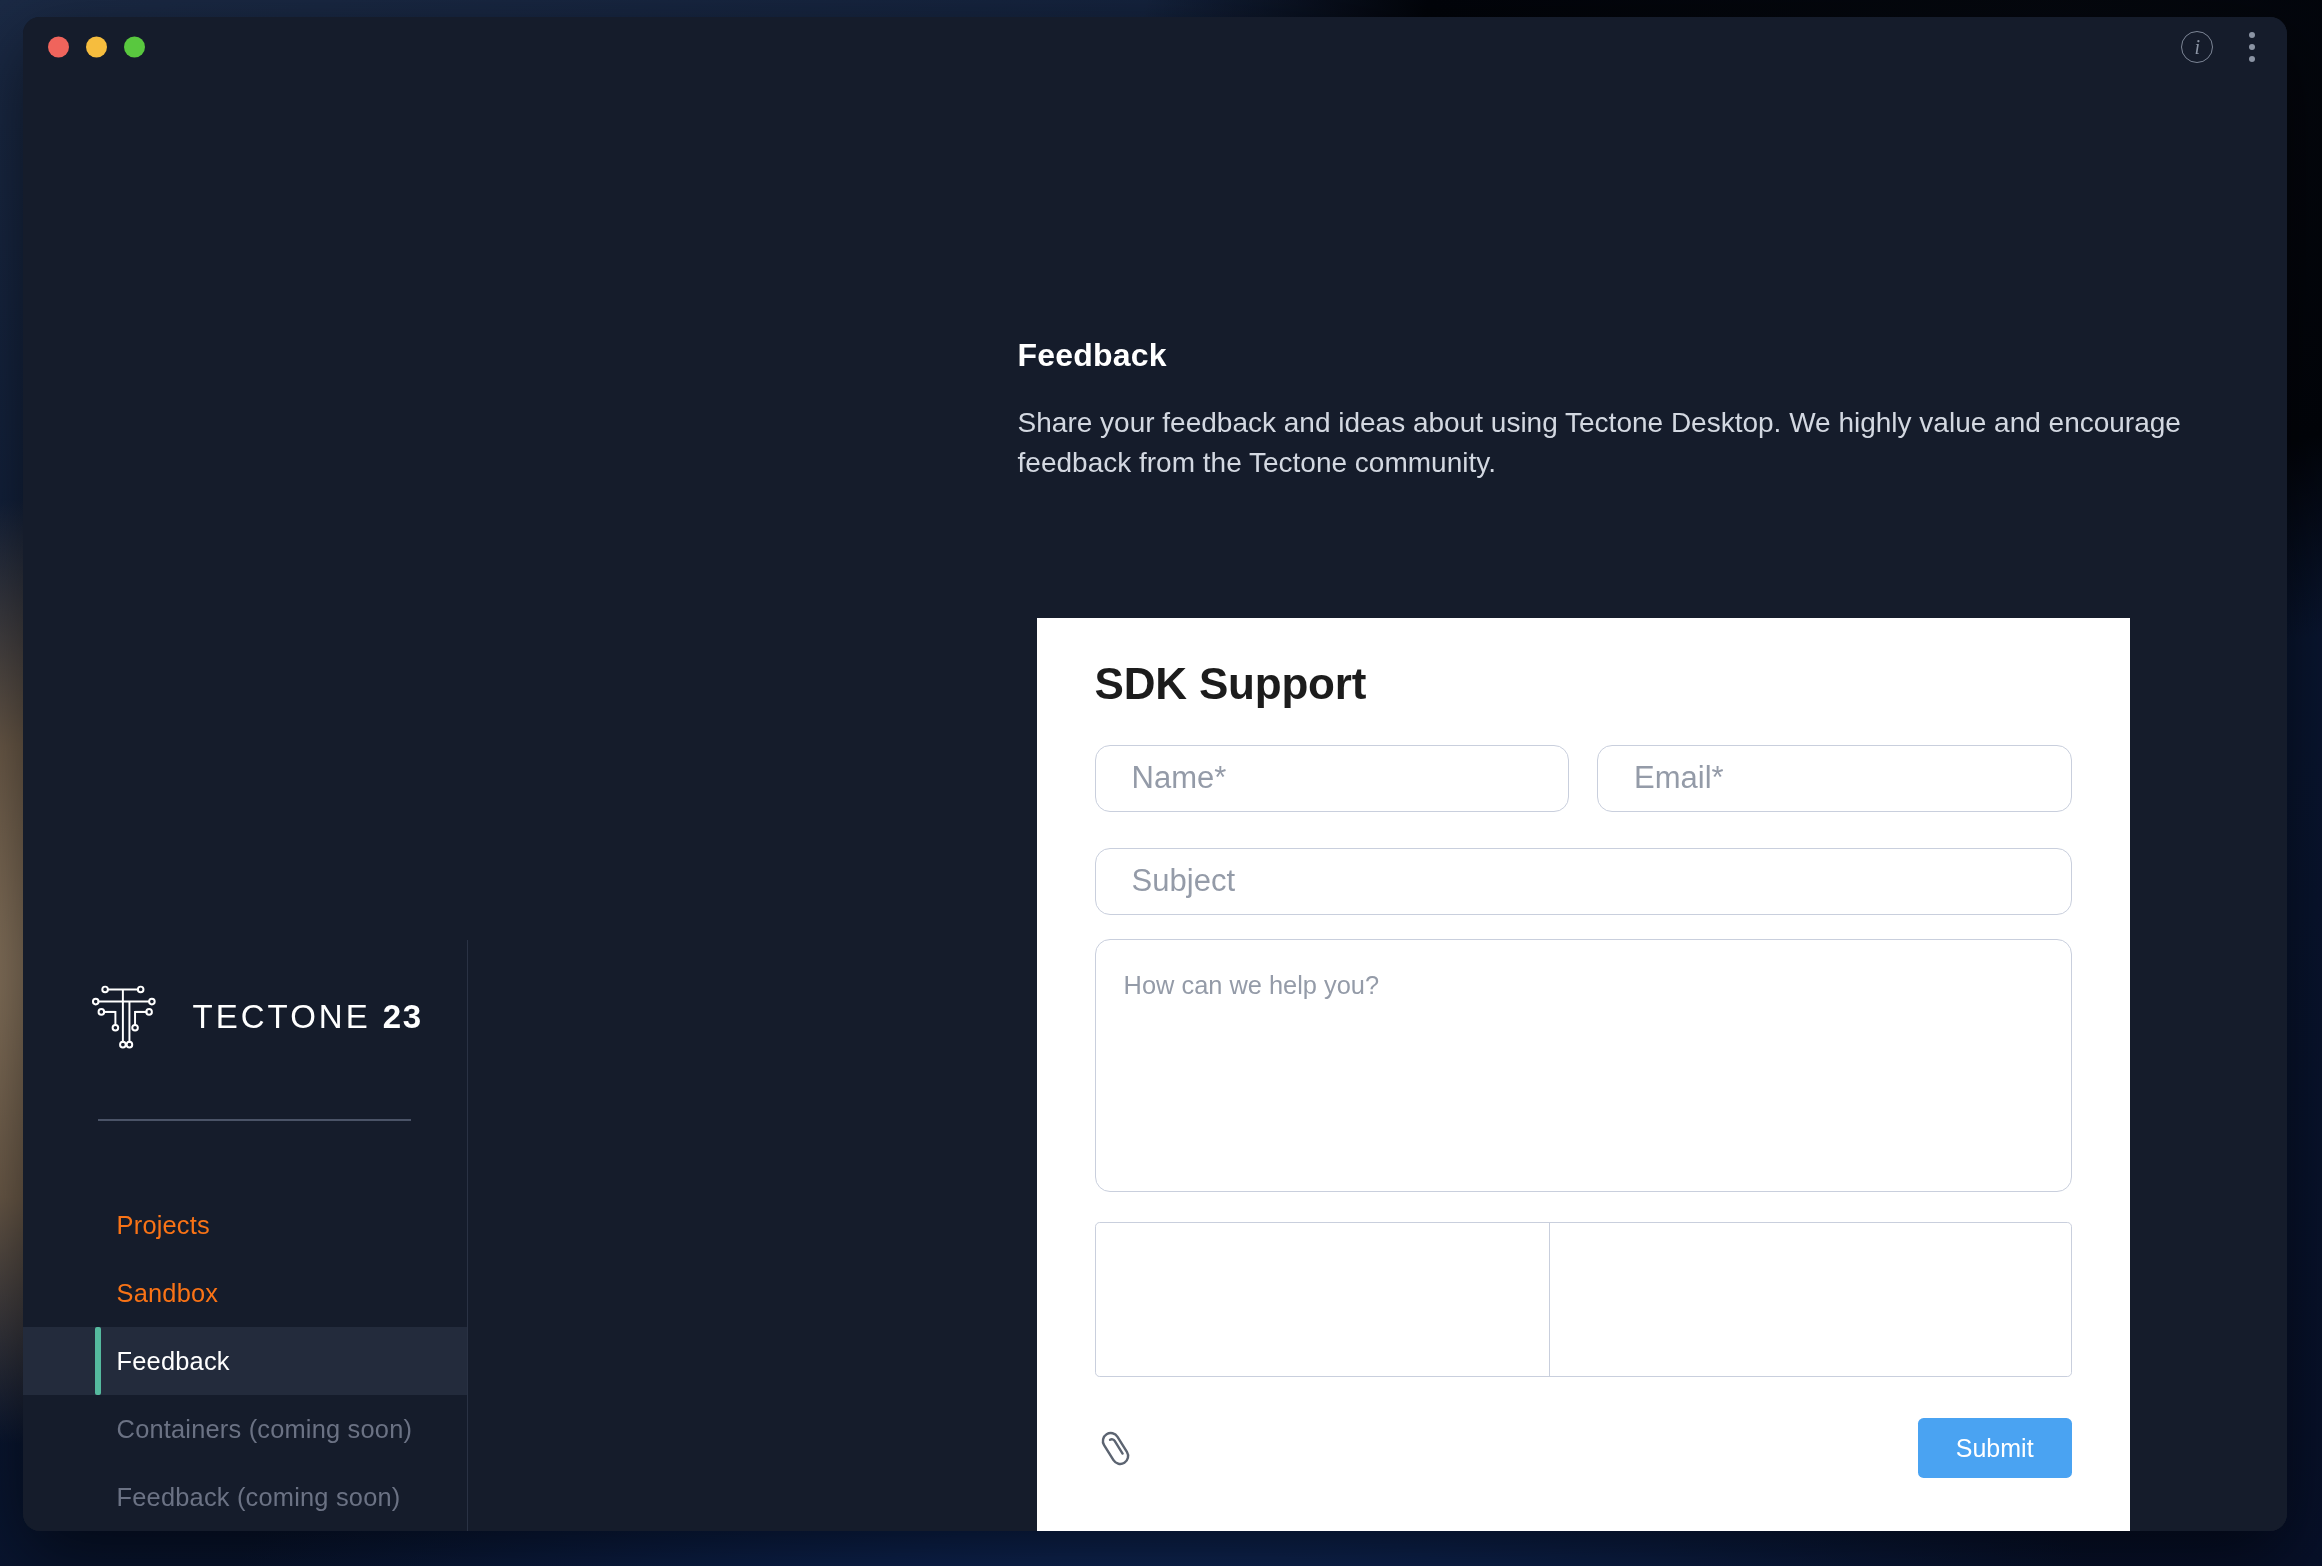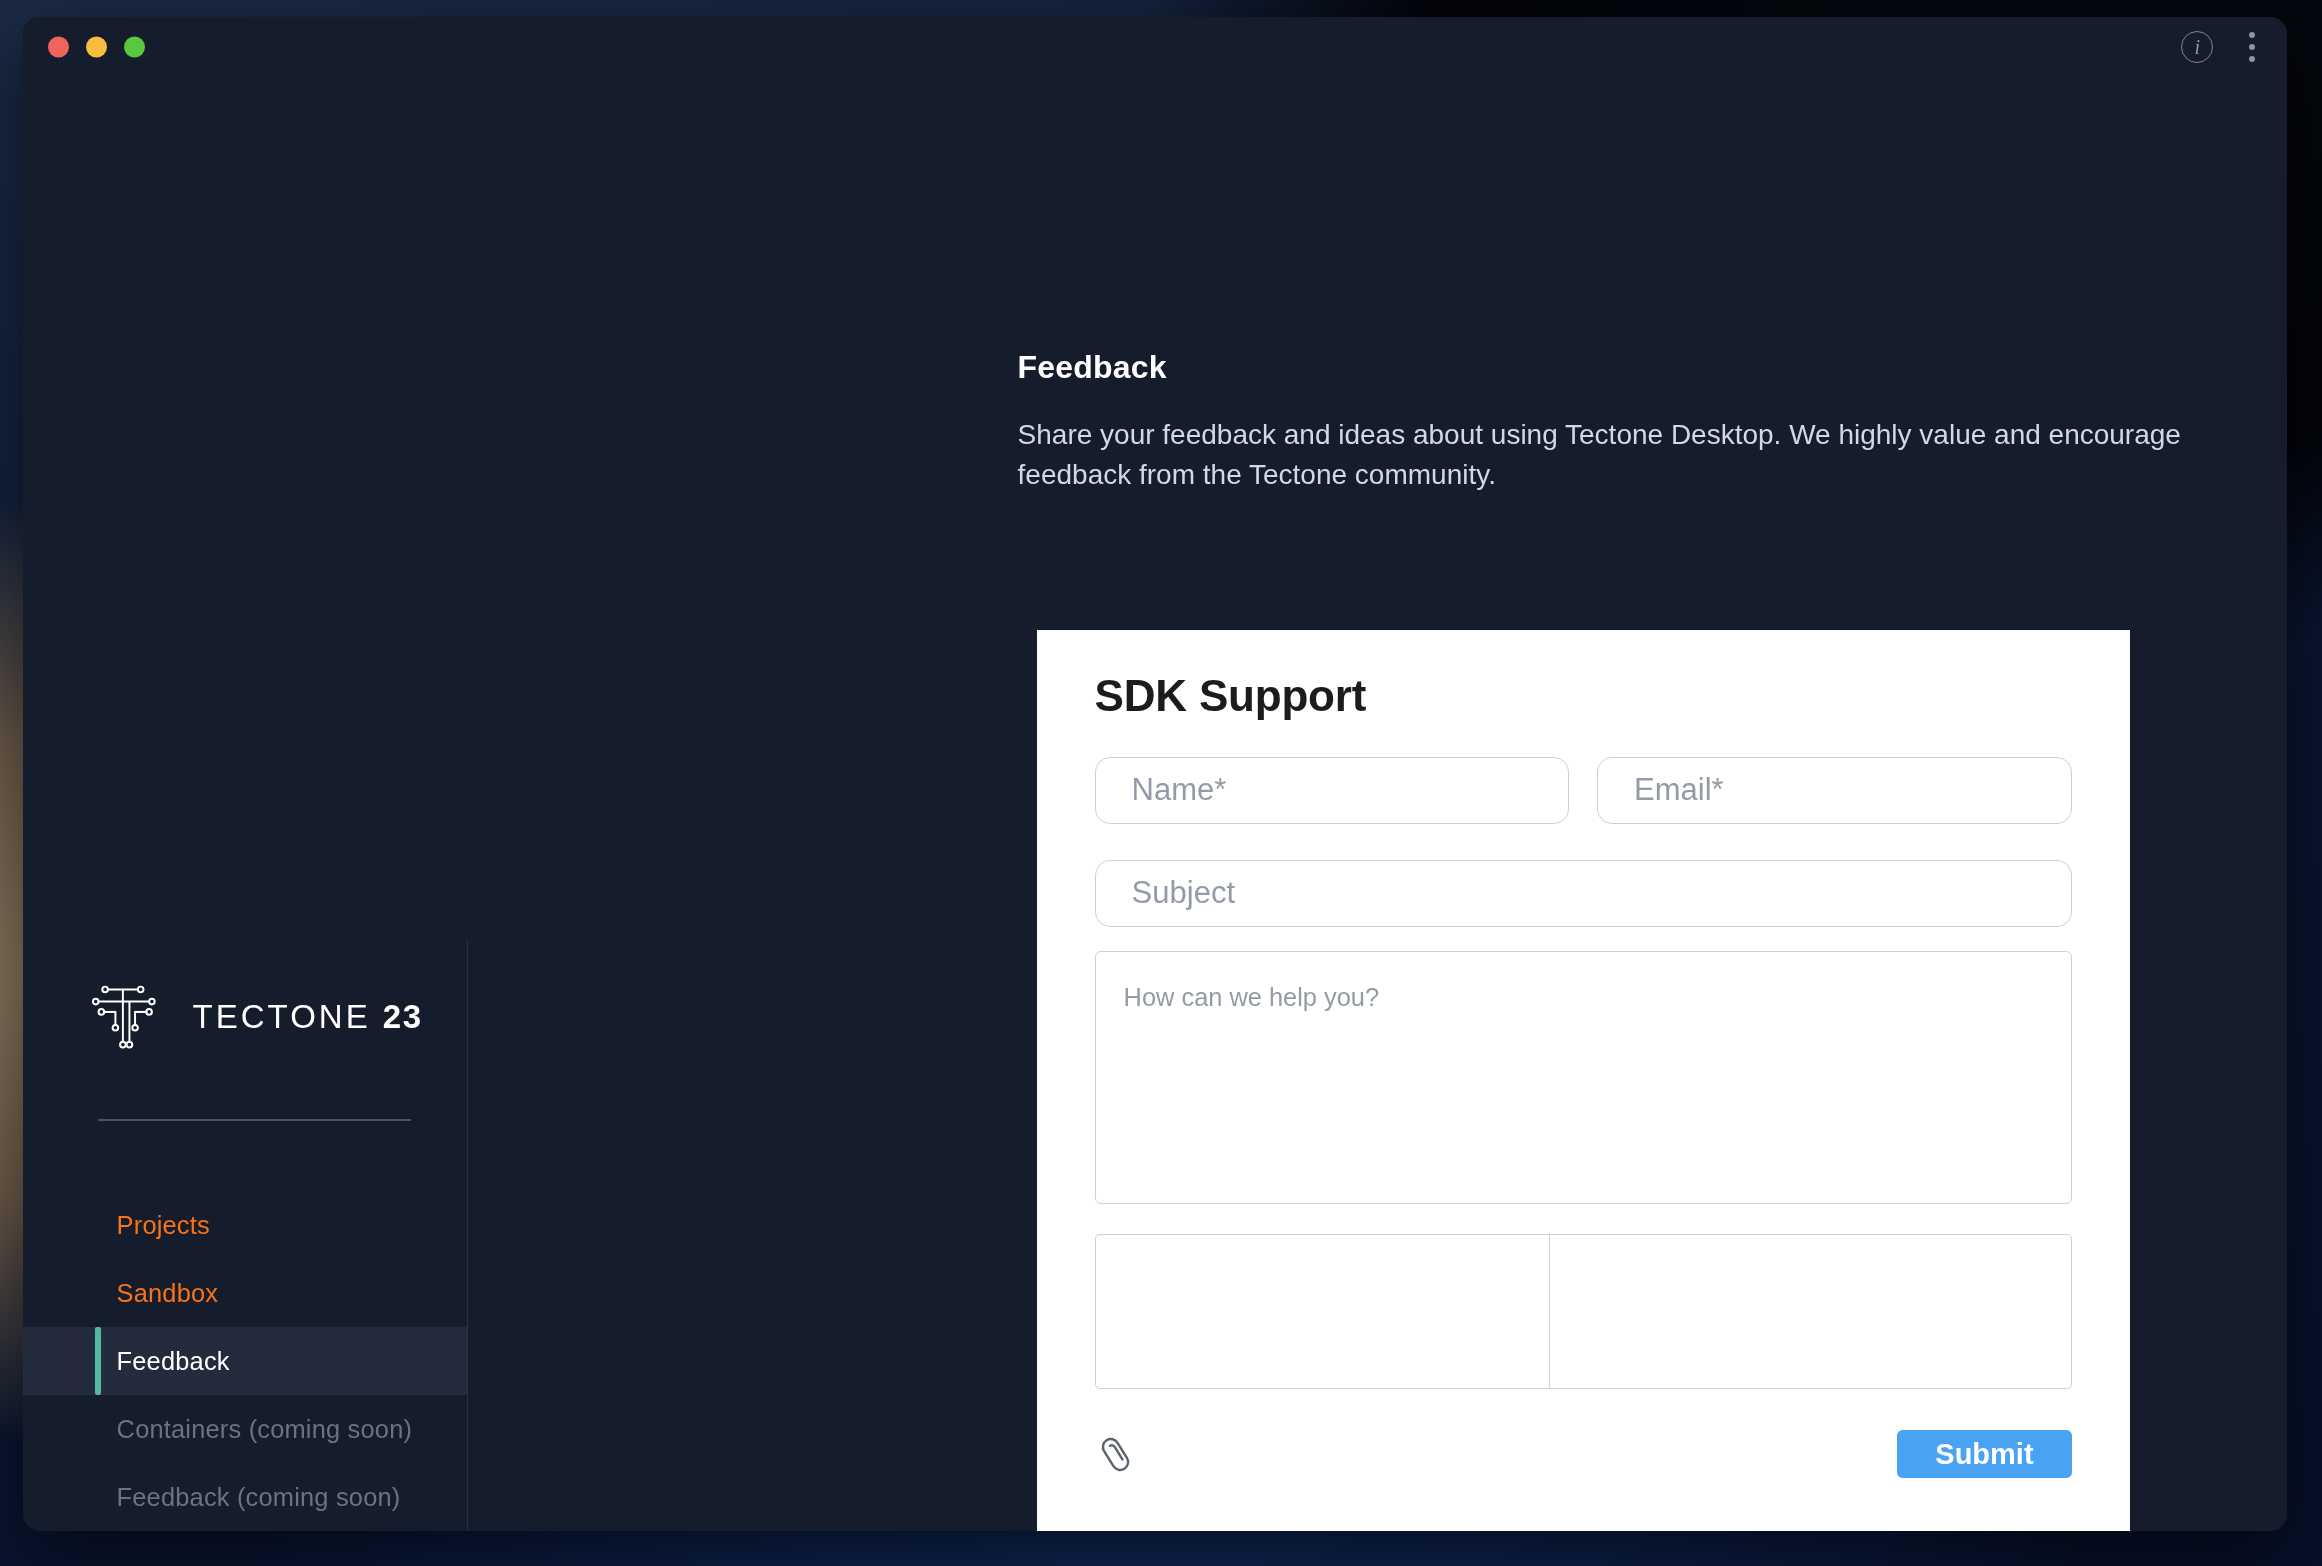--- a/index.html
+++ b/index.html
@@ -200,21 +200,21 @@
     font-size: 31px;
     color: #949ba8;
     background: #fff;
   }
   .fld.half { flex: 1; }
   .fld.full { width: 100%; }
 
   #message-box {
     margin-top: 24.5px;
     border: 0.9px solid #c9cfdd;
-    border-radius: 6px;
+    border-radius: 15px;
     height: 253px;
     padding: 31px 28px 0 28px;
     font-size: 25.4px;
     color: #949ba8;
   }
 
   
   #captcha-row {
     margin-top: 30px;
     display: flex;
@@ -250,24 +250,24 @@
     display: flex;
     align-items: center;
     justify-content: space-between;
   }
   #attach-icon { width: 41px; height: 43px; }
   #submit-button {
     background: #4aa3f2;
     color: #ffffff;
     border: none;
     border-radius: 5.6px;
-    height: 48px;
+    height: 60px;
     padding: 0 38px;
-    font-size: 29px;
-    font-weight: 700;
+    font-size: 25px;
+    font-weight: 400;
     font-family: "Liberation Sans", sans-serif;
     cursor: pointer;
   }
 </style>
 </head>
 <body>
 
 <div id="desktop">
 
   <div id="app-window">

